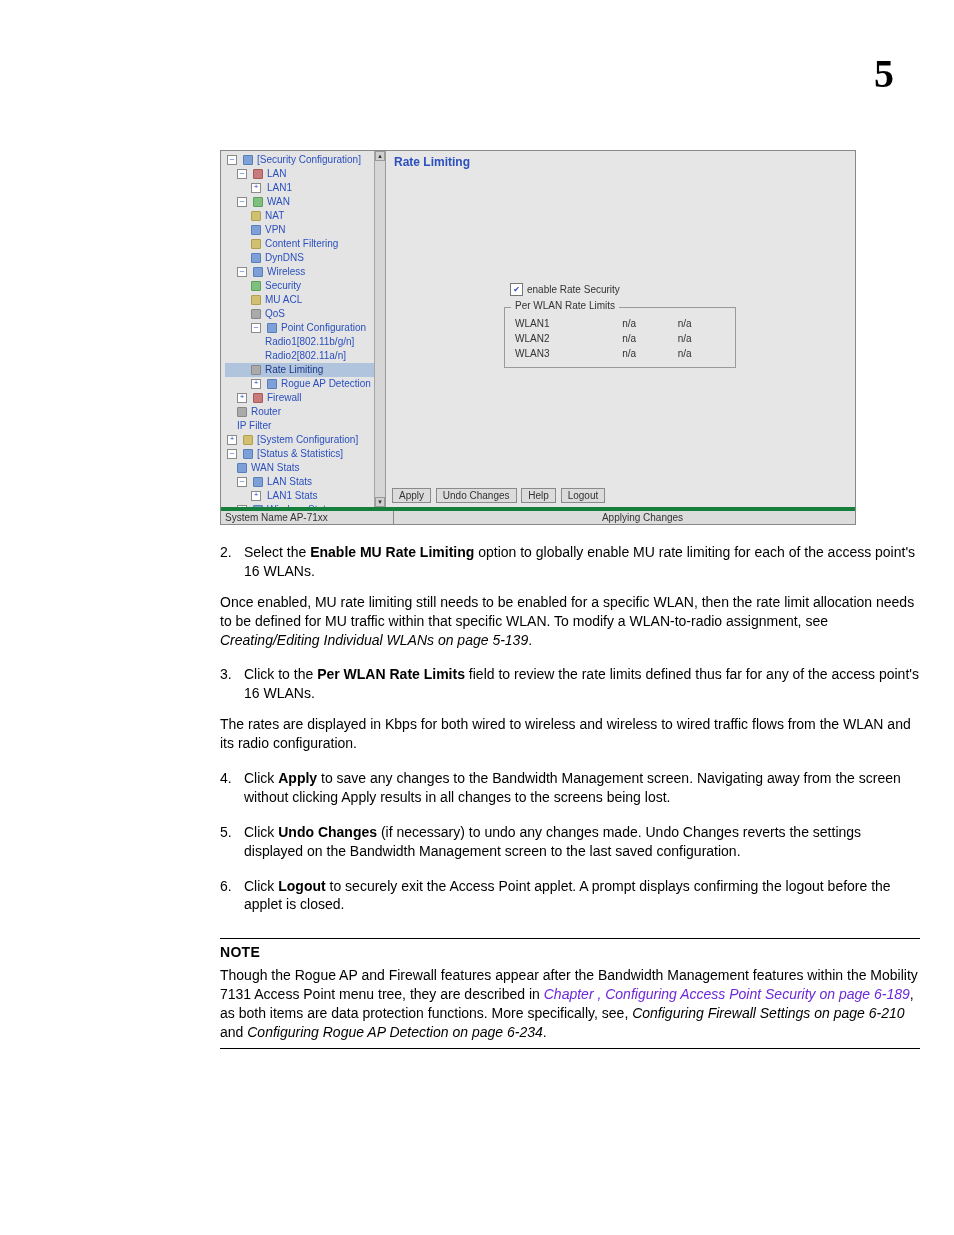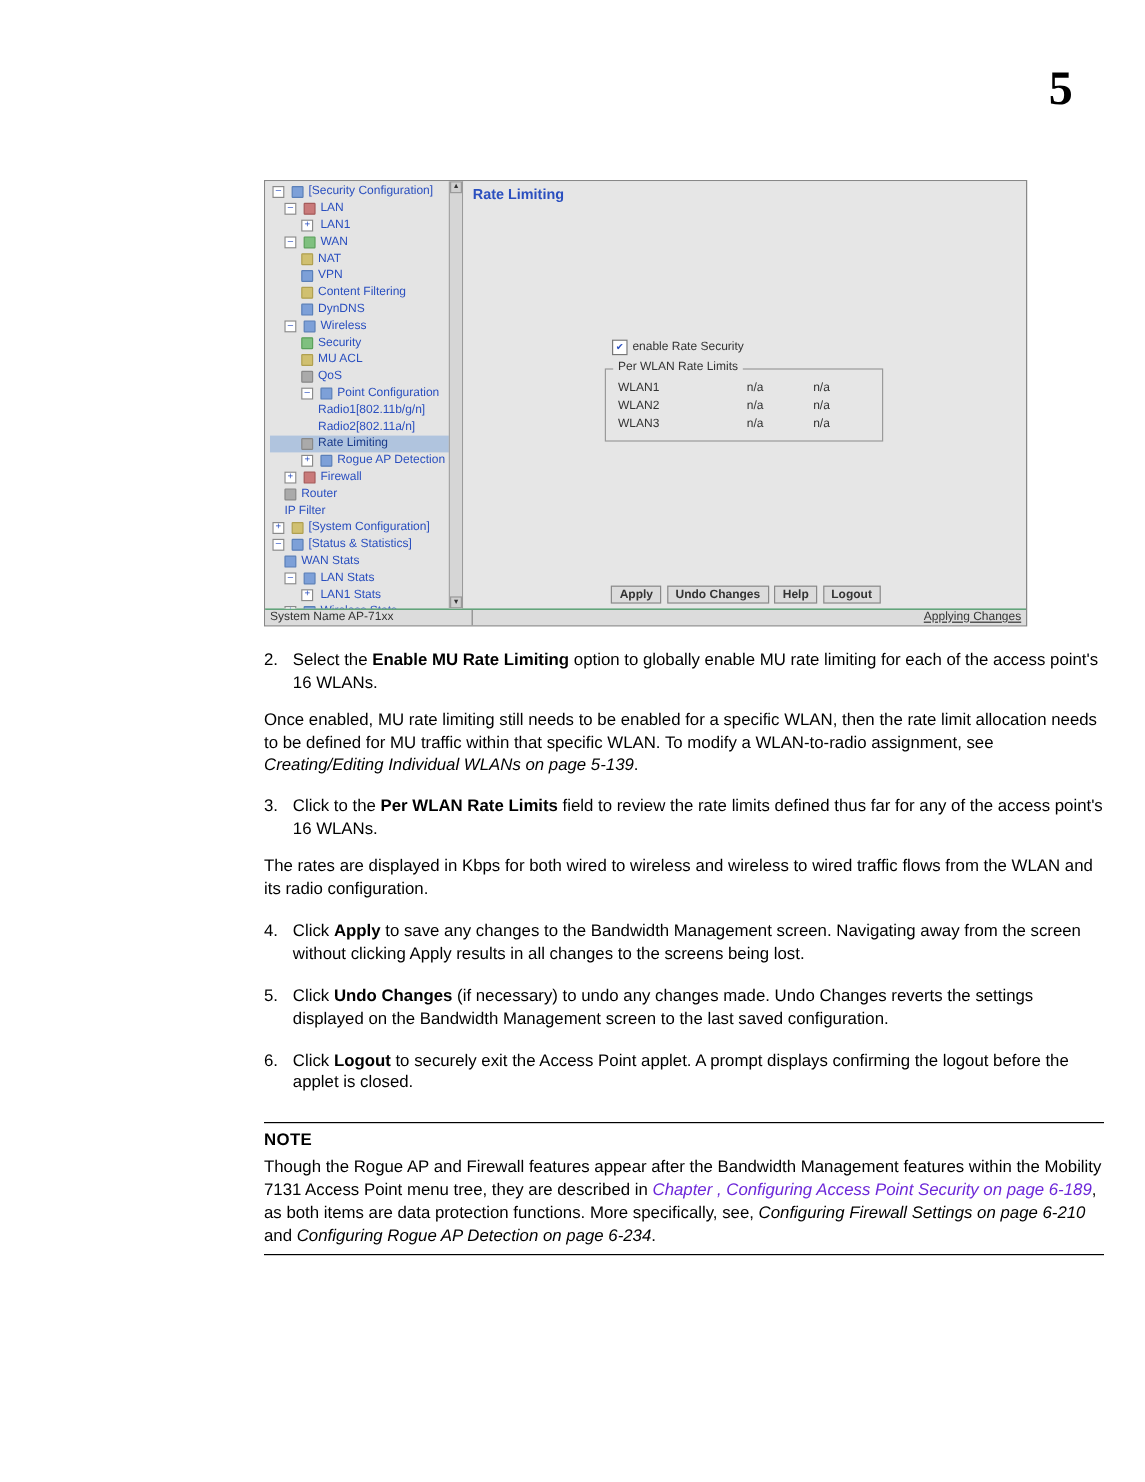--- a/index.html
+++ b/index.html
@@ -175,50 +175,48 @@
     color: #333;
   }
   table.limit th, table.limit td {
     text-align: left;
     padding: 2px 4px;
     font-weight: bold;
   }
   table.limit td { font-weight: normal; }
   .btn-row {
     padding: 4px;
-    text-align: center;
-    font-weight: bold;
+    text-align: left;
   }
   .btn {
     display: inline-block;
     border: 1px solid #8a8a8a;
     background: #dcdcdc;
     padding: 1px 6px;
     font-size: 10px;
     color: #333;
     margin-left: 2px;
   }
   .status-bar {
-    border-top: 1px solid #15803d;
+    border-top: 4px solid #15803d;
     background: #dcdcdc;
     display: flex;
     font-size: 10px;
     color: #333;
     gap: 36px;
   }
   .status-left {
     flex: 0 0 164px;
     padding: 1px 4px;
     border-right: 1px solid #888;
   }
   .status-right {
     flex: 1;
-    text-align: right;
+    text-align: center;
     padding: 1px 4px;
-    text-decoration: underline;
   }
   
   .content {
     margin-left: 160px;
     width: 700px;
     font-size: 14px;
     line-height: 1.35;
     color: #000;
   }
   .li-row {

